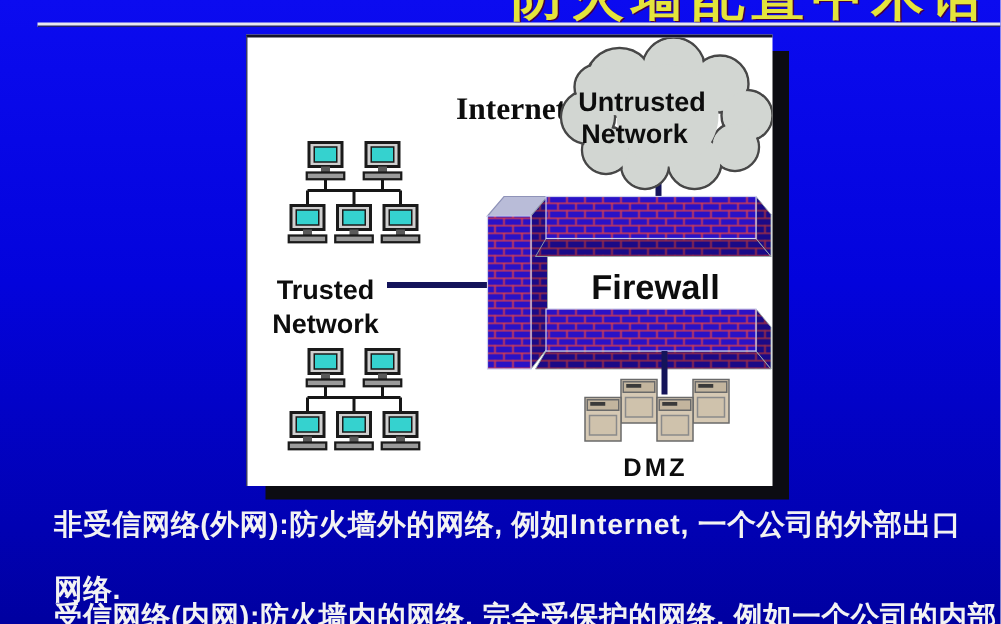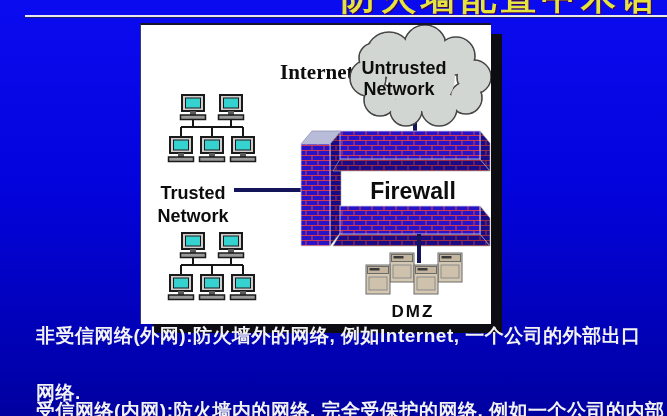--- a/index.html
+++ b/index.html
@@ -11,31 +11,31 @@
   .slide-title{
     position:absolute;top:-26px;right:6px;
     color:#e4e43c;font-size:35px;font-weight:bold;letter-spacing:5px;
     white-space:nowrap;text-shadow:1px 1px 0 #404;
   }
   .divider{
     position:absolute;top:15px;left:25px;right:0;height:2px;
     background:#e8e8ee;border-bottom:1px solid #20206a;
   }
   .panel{
-    position:absolute;left:140px;top:23px;width:350px;height:299px;
+    position:absolute;left:164px;top:23px;width:350px;height:299px;
     background:#ffffff;border-top:2px solid #14142c;border-left:1px solid #3a3a66;
     box-shadow:12px 10px 0 -1px #0c0c12;
     text-decoration:underline;
   }
   .panel svg{display:block;width:350px;height:297px;}
   .body-text{
     position:absolute;left:36px;color:#f2f2f2;font-size:19px;font-weight:bold;
     letter-spacing:0.5px;white-space:nowrap;
   }
-  .bt1{top:323px;}
+  .bt1{top:337px;}
   .bt2{top:380px;}
   .bt3{top:398px;}
   
   text{font-family:"Liberation Sans","DejaVu Sans",sans-serif;}
   .lbl{font-weight:bold;fill:#0d0d0d;}
   .serif{font-family:"Liberation Serif","DejaVu Serif",serif;}
   .brickface{fill:url(#brick);stroke:#cdd0ee;stroke-width:0.8;}
   .brickdark{fill:url(#brickdk);stroke:#9aa;stroke-width:0.6;}
   .topface{fill:#b9bcd8;stroke:#8f93b8;stroke-width:0.8;}
   .wire{stroke:#14145a;stroke-width:4;fill:none;}

